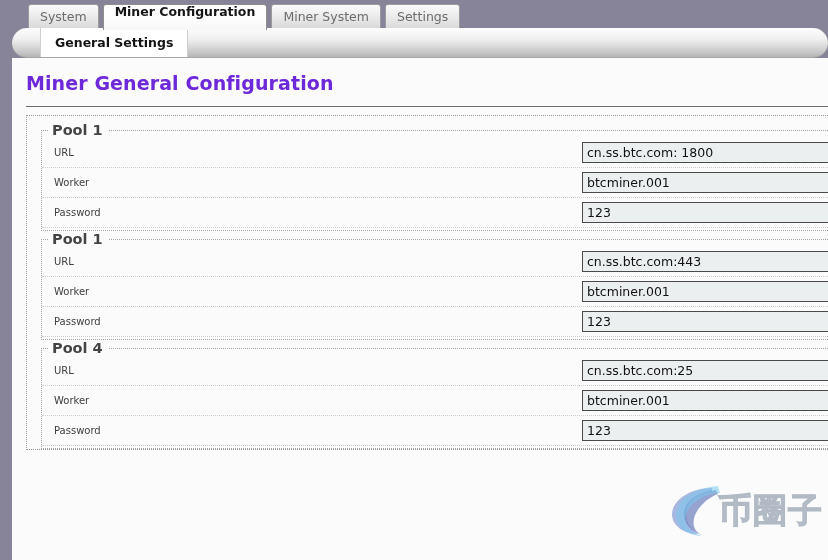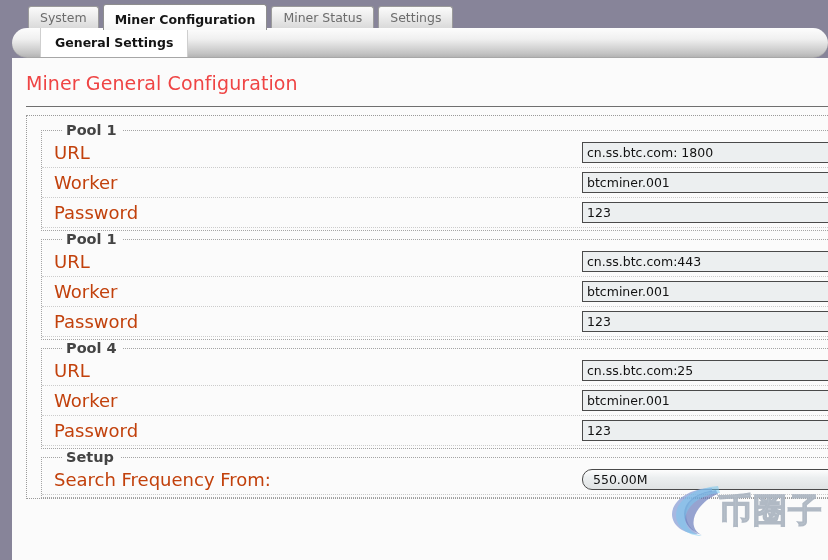--- a/index.html
+++ b/index.html
@@ -25,21 +25,21 @@
     left: 0; top: 0;
     width: 828px; height: 28px;
     background: #878499;
     display: flex;
     align-items: flex-end;
     padding-left: 28px;
   }
   .tab {
     height: 23px;
     margin-right: 4px;
-    padding: 4px 11px;
+    padding: 12px 11px;
     display: flex;
     align-items: center;
     font-size: 12.5px;
     line-height: 1;
     border: 1px solid #9b9b9b;
     border-bottom: none;
     border-radius: 3px 3px 0 0;
     background: linear-gradient(to bottom, #fbfbfb 0%, #ececec 45%, #d8d8d8 100%);
     color: #6c6c6c;
     white-space: nowrap;
@@ -89,22 +89,22 @@
   .page {
     position: absolute;
     left: 12px; top: 58px;
     width: 816px; height: 502px;
     background: #fbfbfb;
     overflow: hidden;
   }
 
   .page-title {
     font-size: 19px;
-    font-weight: normal;
-    color: #ef4444;
+    font-weight: bold;
+    color: #6d28d9;
     padding: 14px 0 12px 14px;
     letter-spacing: 0.1px;
   }
   .title-rule {
     height: 1px;
     background: #6f6f6f;
     margin: 0 0 0 14px;
   }
 
   
@@ -121,36 +121,36 @@
     padding: 0 0 2px 0;
     border: 1px dotted #a4a4a4;
     border-right: none;
     border-top: 1px dotted #a4a4a4;
   }
   fieldset.pool > legend {
     font-size: 14.5px;
     font-weight: bold;
     color: #444;
     padding: 0 6px 0 4px;
-    margin-left: 20px;
+    margin-left: 6px;
   }
 
   .row {
     display: flex;
     align-items: center;
     height: 30px;
     border-bottom: 1px dotted #cccccc;
     padding-left: 12px;
     position: relative;
   }
   .row:last-child { border-bottom: 1px dotted #cccccc; }
 
   .row-label {
-    font-size: 18px;
-    color: #c2410c;
+    font-size: 10px;
+    color: #404040;
     width: 500px;
     flex: none;
   }
 
   .field {
     position: absolute;
     left: 540px;
     top: 4px;
     width: 300px;
     height: 21px;
@@ -198,21 +198,21 @@
 <div id="root">
 
   <div class="tabbar">
     <div class="tab">
       <span>System</span>
     </div>
     <div class="tab active">
       <span>Miner Configuration</span>
     </div>
     <div class="tab">
-      <span>Miner Status</span>
+      <span>Miner System</span>
     </div>
     <div class="tab">
       <span>Settings</span>
     </div>
   </div>
 
   <div class="subbar">
     <div class="subtab active">
       <span>General Settings</span>
     </div>
@@ -266,27 +266,20 @@
         <div class="row">
           <span class="row-label">Worker</span>
           <input class="field" type="text" value="btcminer.001" style="">
         </div>
         <div class="row">
           <span class="row-label">Password</span>
           <input class="field" type="text" value="123" style="">
         </div>
       </fieldset>
 
-      <fieldset class="pool">
-        <legend>Setup</legend>
-        <div class="row">
-          <span class="row-label">Search Frequency From:</span>
-          <input class="field select" type="text" value="550.00M" style="">
-        </div>
-      </fieldset>
 
     </div>
   </div>
 
   <div class="watermark">
     <svg width="70" height="60" viewBox="0 0 70 60">
       <path d="M46 8 C22 8 6 22 6 34 C6 46 18 54 32 54 C26 50 20 44 20 34 C20 22 32 13 46 12 Z" fill="#8fa3d8" opacity="0.85"></path>
       <path d="M50 10 C30 12 18 22 18 34 C18 44 26 52 36 55 C24 50 26 36 34 27 C40 20 46 16 52 14 Z" fill="#5e74b8" opacity="0.7"></path>
       <path d="M52 6 C26 8 10 22 10 35 C10 47 22 56 36 56 C20 52 16 40 22 30 C28 20 40 14 54 13 Z" fill="#6fc5ef" opacity="0.55"></path>
     </svg>

